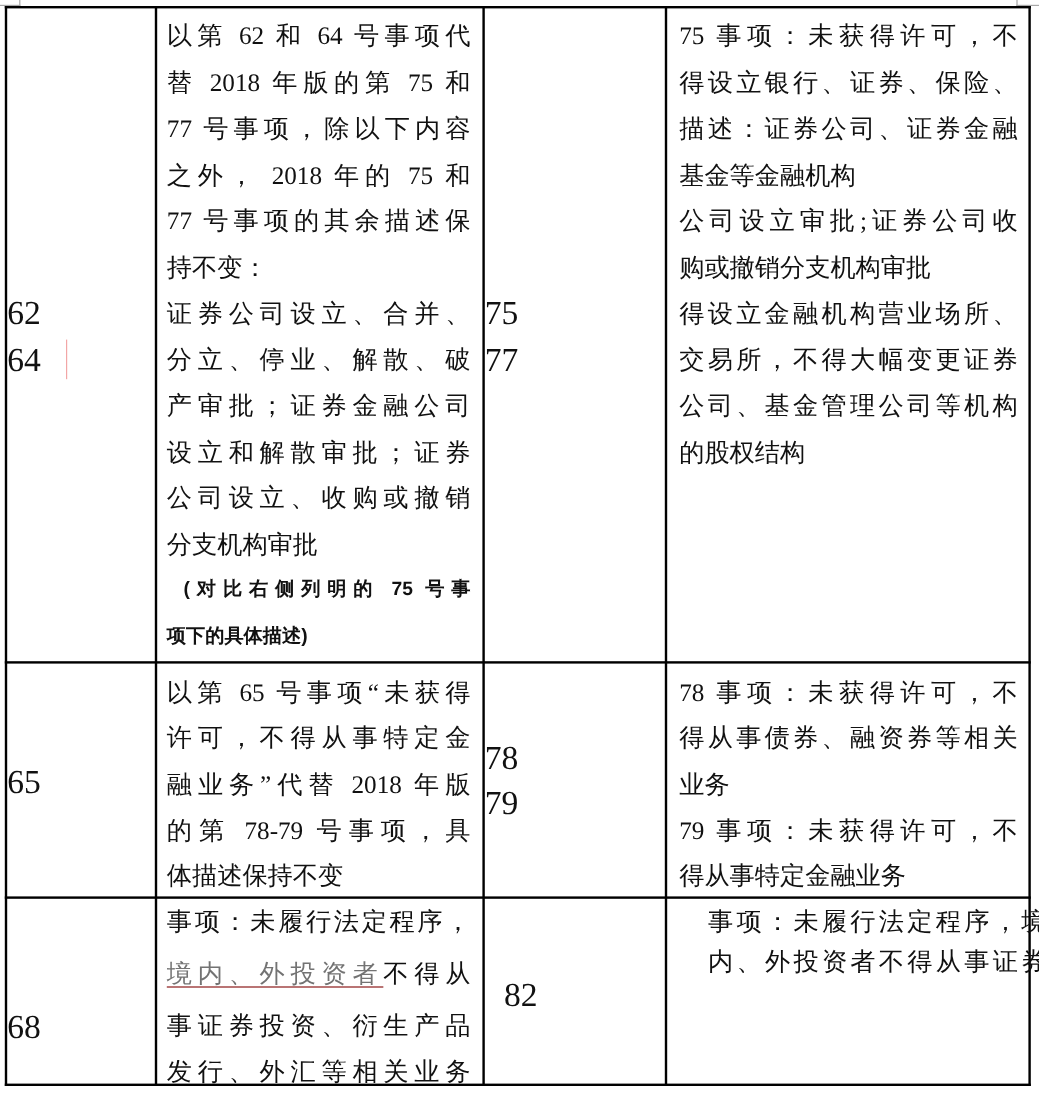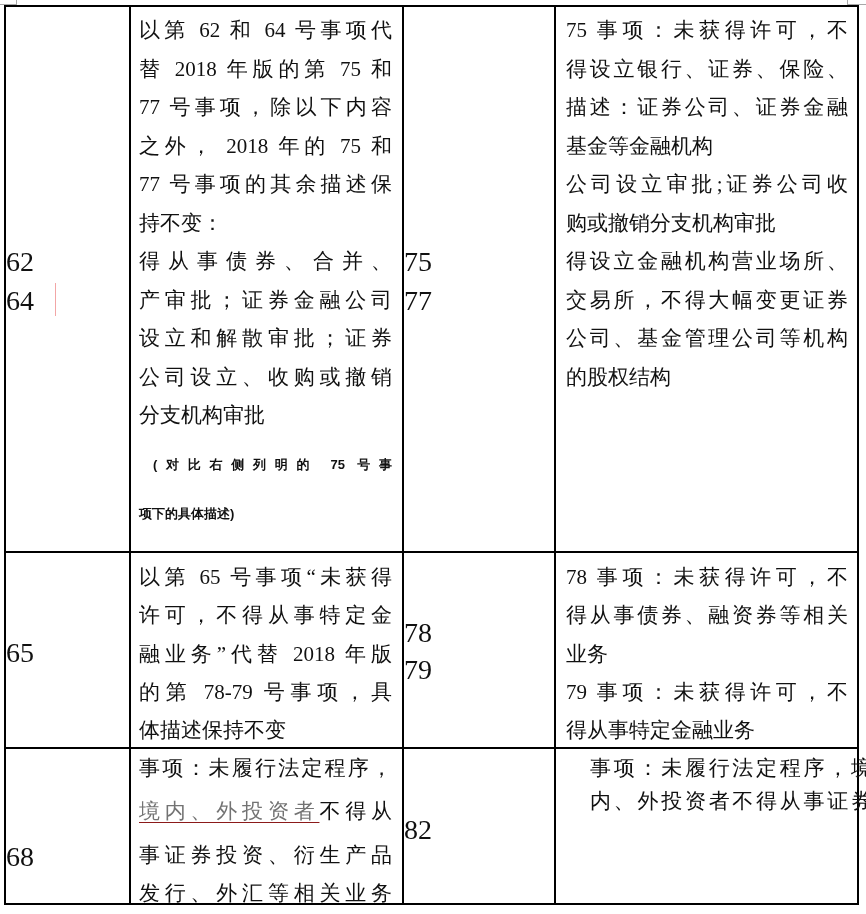--- a/index.html
+++ b/index.html
@@ -13,21 +13,21 @@
     
     .rule { position: absolute; background: #000000; }
 
     
     .cell { position: absolute; overflow: visible; }
     .lines { position: absolute; }
     .ln { white-space: nowrap; font-size: 21px; height: auto; }
     .j { text-align: justify; text-align-last: justify; }
     .l { text-align: left; }
     .num { font-size: 28px; white-space: nowrap; }
-    .note { font-family: "Liberation Sans", "DejaVu Sans", sans-serif; font-weight: bold; font-size: 13px; margin-top: 11px; }
+    .note { font-family: "Liberation Sans", "DejaVu Sans", sans-serif; font-weight: bold; font-size: 16px; }
     .hl { color: #737373; text-decoration: underline; text-decoration-color: #8b1a1a; text-underline-offset: 4px; text-decoration-thickness: 1px; }
     .rev { position: absolute; width: 1px; background: #f2a6a6; }
   </style>
 </head>
 <body>
 
 <div class="page">
 
   <div class="mark" style="left:0;top:4px;width:17px;height:1px;"></div>
   <div class="mark" style="left:16px;top:0;width:1px;height:5px;"></div>
@@ -55,21 +55,22 @@
       <div class="rev" style="left:55px;top:283px;height:33px;"></div>
 
       <div class="cell" style="left:131px;top:7px;width:271px;height:544px;">
         <div class="lines" style="left:8px;top:4px;width:253px;line-height:38.5px;">
           <div class="ln j">以第 62 和 64 号事项代</div>
           <div class="ln j">替 2018 年版的第 75 和</div>
           <div class="ln j">77 号事项，除以下内容</div>
           <div class="ln j">之外， 2018 年的 75 和</div>
           <div class="ln j">77 号事项的其余描述保</div>
           <div class="ln l">持不变：</div>
-          <div class="ln j">得从事债券、合并、</div>
+          <div class="ln j">证券公司设立、合并、</div>
+          <div class="ln j">分立、停业、解散、破</div>
           <div class="ln j">产审批；证券金融公司</div>
           <div class="ln j">设立和解散审批；证券</div>
           <div class="ln j">公司设立、收购或撤销</div>
           <div class="ln l">分支机构审批</div>
           <div class="ln j note" style="padding-left:14px;">(对比右侧列明的 75 号事</div>
           <div class="ln l note">项下的具体描述)</div>
         </div>
       </div>
 
       <div class="cell" style="left:404px;top:7px;width:150px;height:544px;">
@@ -142,21 +143,21 @@
           <div class="ln j">事项：未履行法定程序，</div>
           <div class="ln j" style="margin-top:7px;">
             <span class="hl">境内、外投资者</span><span>不得从</span>
           </div>
           <div class="ln j" style="margin-top:8px;">事证券投资、衍生产品</div>
           <div class="ln j" style="margin-top:2px;">发行、外汇等相关业务</div>
         </div>
       </div>
 
       <div class="cell" style="left:404px;top:749px;width:150px;height:154px;">
-        <div class="lines" style="left:0;top:63px;width:150px;line-height:36px;">
+        <div class="lines" style="left:0;top:63px;width:150px;line-height:36px;padding-left:16px;">
           <div class="num">82</div>
         </div>
       </div>
 
       <div class="cell" style="left:580px;top:749px;width:301px;height:148px;">
         <div class="lines" style="left:10px;top:3px;width:282px;line-height:32.5px;">
           <div class="ln j">事项：未履行法定程序，境</div>
           <div class="ln j">内、外投资者不得从事证券</div>
         </div>
       </div>

